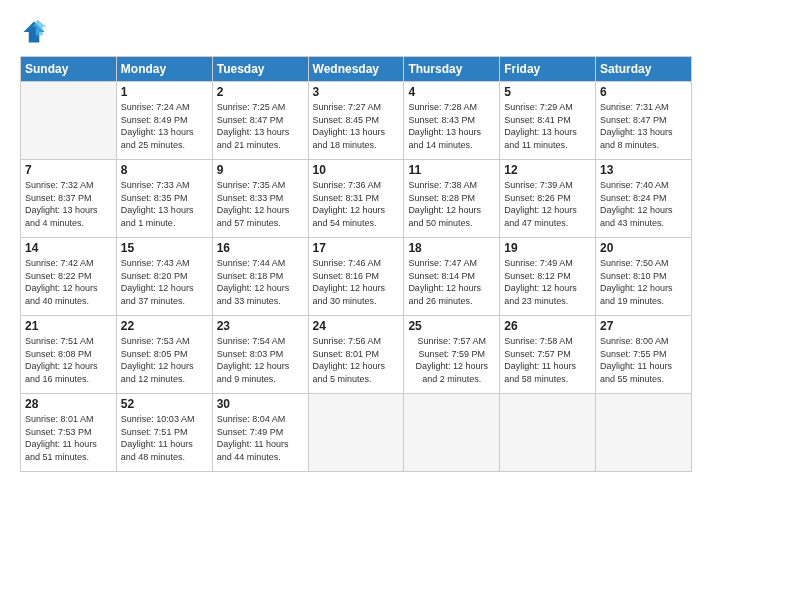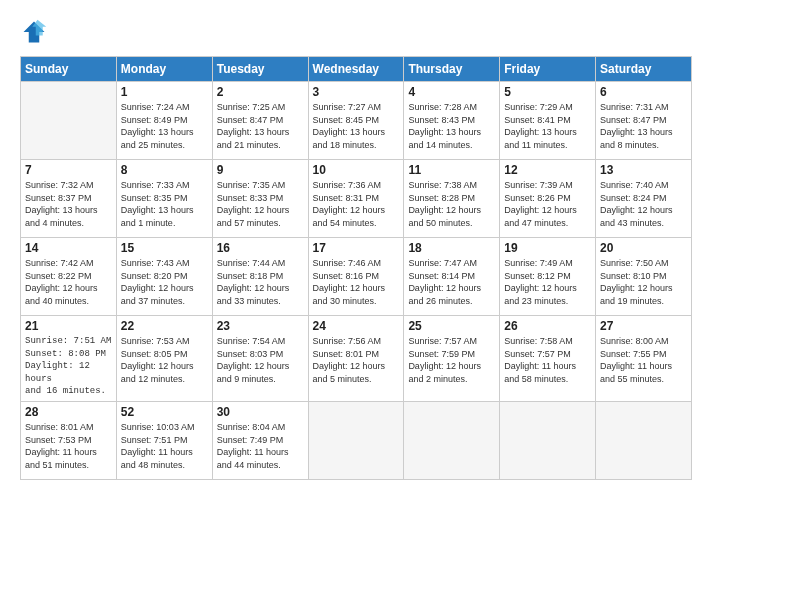--- a/index.html
+++ b/index.html
@@ -275,21 +275,21 @@
             <span class="day-number">20</span>
             <div class="day-info" style="white-space: pre-line;">Sunrise: 7:50 AM
 Sunset: 8:10 PM
 Daylight: 12 hours
 and 19 minutes.</div>
           </td>
         </tr>
         <tr>
           <td>
             <span class="day-number">21</span>
-            <div class="day-info" style="white-space: pre-line; font-family: Liberation Mono, monospace;">Sunrise: 7:51 AM
+            <div class="day-info" style="white-space: pre-line;">Sunrise: 7:51 AM
 Sunset: 8:08 PM
 Daylight: 12 hours
 and 16 minutes.</div>
           </td>
           <td>
             <span class="day-number">22</span>
             <div class="day-info" style="white-space: pre-line;">Sunrise: 7:53 AM
 Sunset: 8:05 PM
 Daylight: 12 hours
 and 12 minutes.</div>
@@ -303,21 +303,21 @@
           </td>
           <td>
             <span class="day-number">24</span>
             <div class="day-info" style="white-space: pre-line;">Sunrise: 7:56 AM
 Sunset: 8:01 PM
 Daylight: 12 hours
 and 5 minutes.</div>
           </td>
           <td>
             <span class="day-number">25</span>
-            <div class="day-info" style="white-space: pre-line;">Sunrise: 7:57 AM
+            <div class="day-info" style="white-space: pre-line; text-align: center;">Sunrise: 7:57 AM
 Sunset: 7:59 PM
 Daylight: 12 hours
 and 2 minutes.</div>
           </td>
           <td>
             <span class="day-number">26</span>
             <div class="day-info" style="white-space: pre-line;">Sunrise: 7:58 AM
 Sunset: 7:57 PM
 Daylight: 11 hours
 and 58 minutes.</div>

